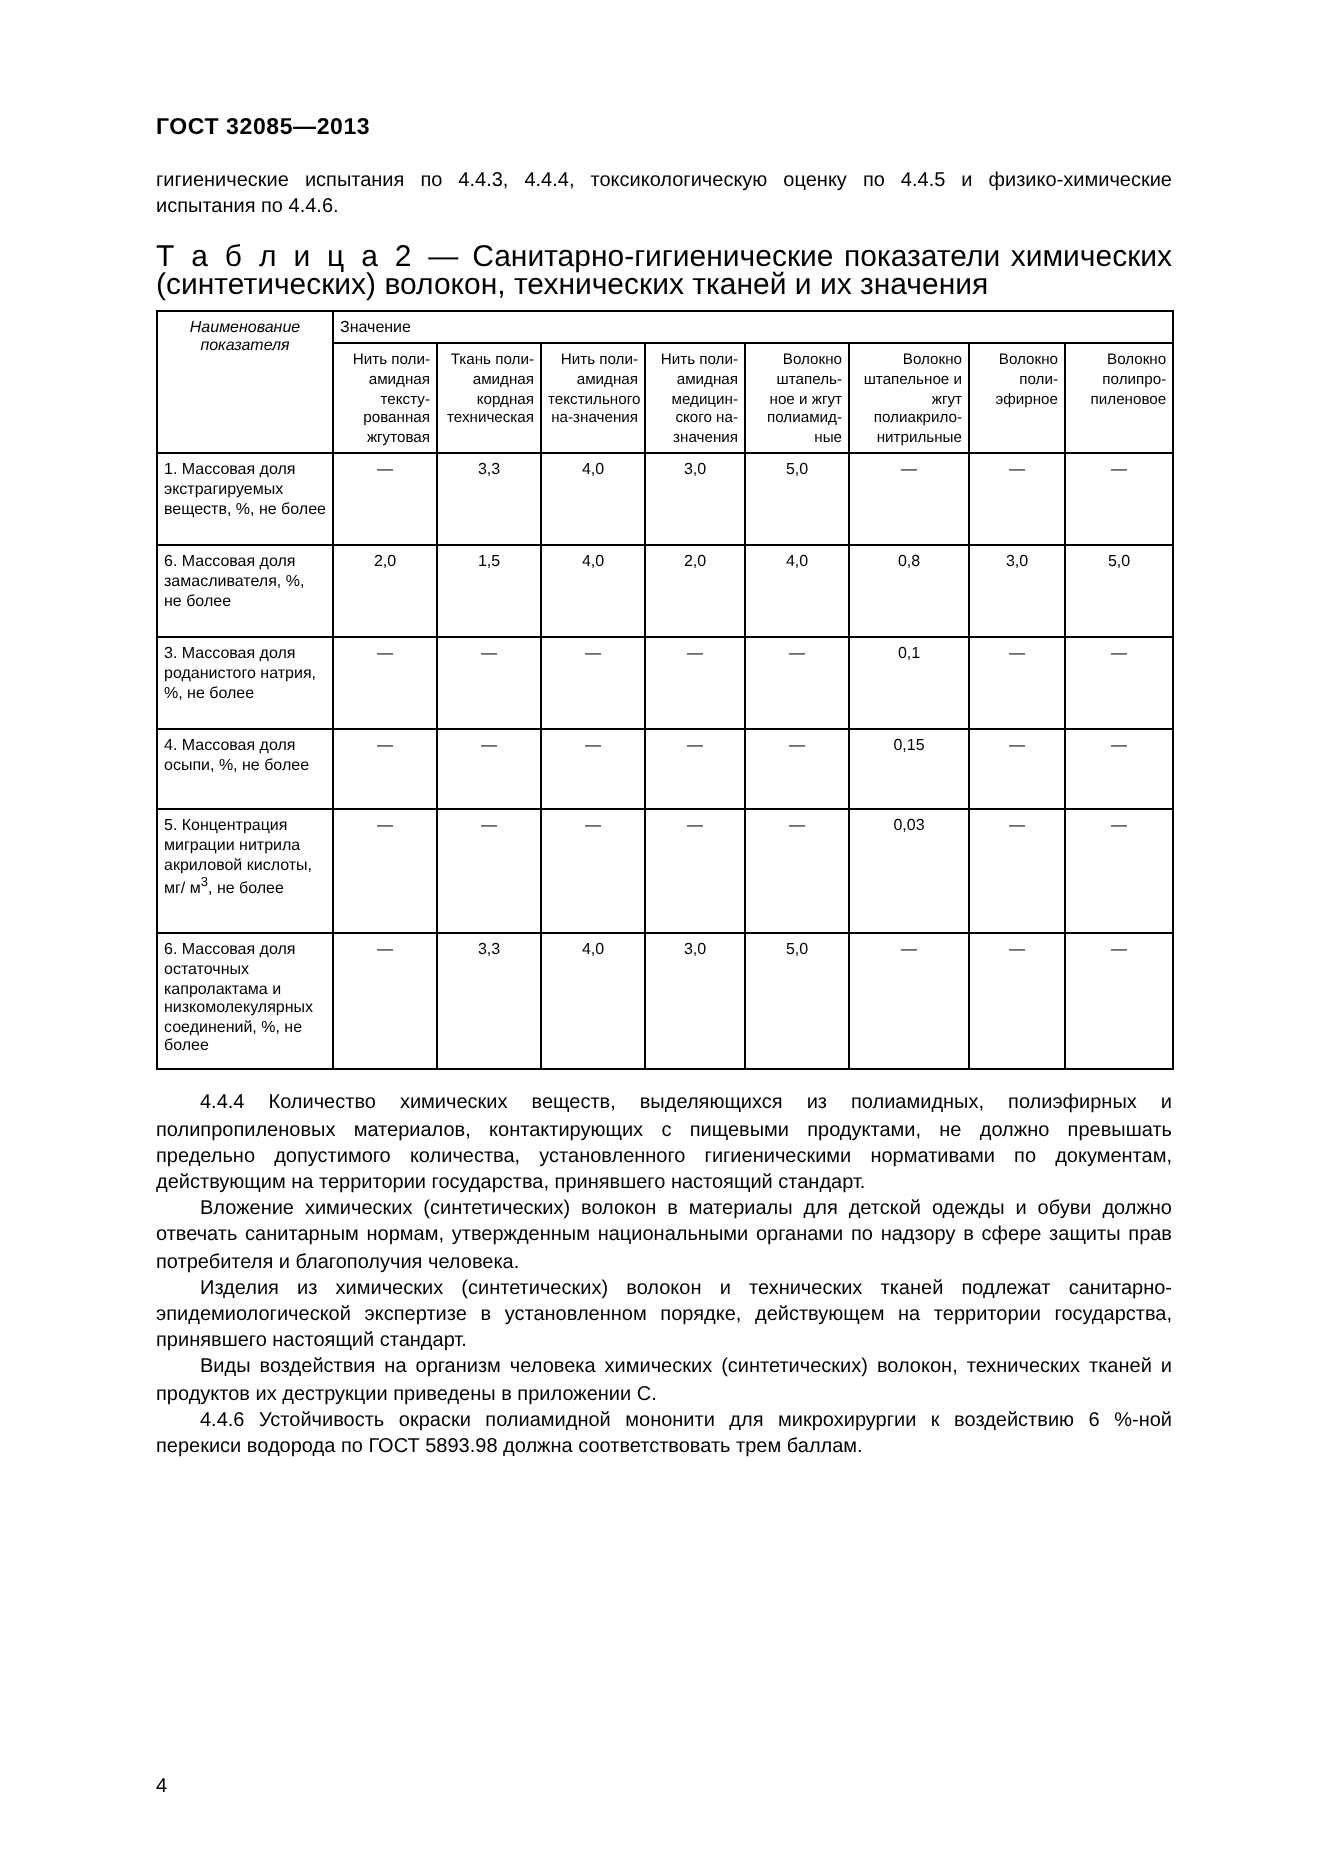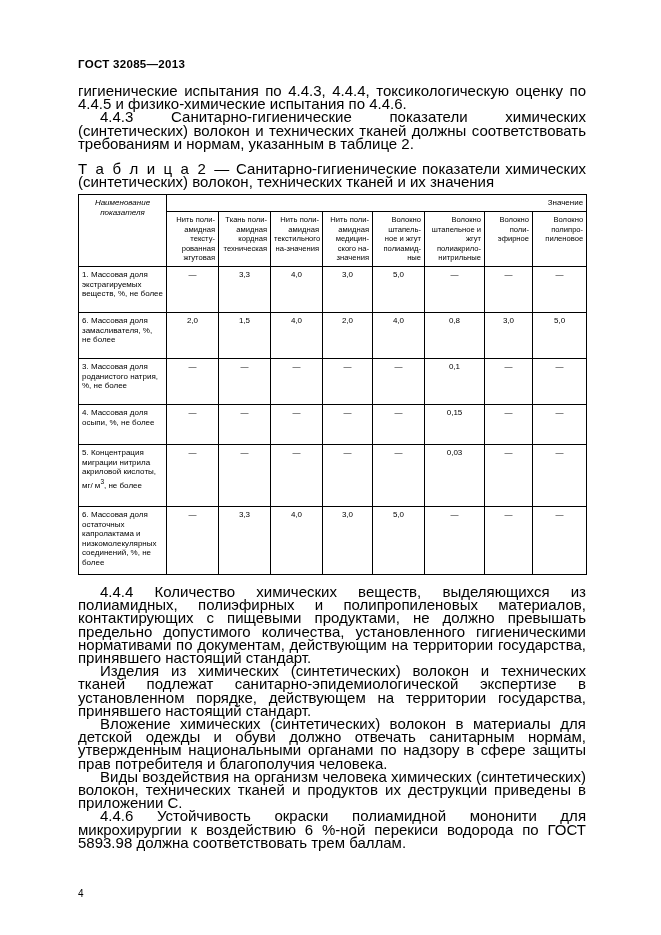--- a/index.html
+++ b/index.html
@@ -33,21 +33,21 @@
   }
   .content {
     position: absolute;
     top: 84px;
     left: 78px;
     width: 508px;
   }
   p.para {
     margin: 0 0 0 0;
     font-family: "Liberation Sans", sans-serif;
-    font-size: 15px;
+    font-size: 10px;
     line-height: 13.2px;
     text-align: justify;
     text-indent: 0;
   }
   p.indent {
     text-indent: 22px;
   }
   .tbl-caption {
     font-family: "Liberation Sans", sans-serif;
     font-size: 15px;
@@ -72,21 +72,21 @@
     padding: 3px 3px 3px 3px;
     font-weight: normal;
     line-height: 9.6px;
   }
   td.valcell {
     text-align: center;
     vertical-align: bottom;
     padding-bottom: 4px;
   }
   th.grouphead {
-    text-align: right;
+    text-align: left;
     vertical-align: middle;
     padding: 3px 0;
   }
   th.colhead {
     text-align: right;
     vertical-align: top;
     font-size: 7.6px;
     line-height: 9.3px;
     padding: 3px 2px;
   }
@@ -116,21 +116,20 @@
 </head>
 <body>
 
 <div class="page">
 
   <div class="header">ГОСТ 32085—2013</div>
 
   <div class="content">
 
     <p class="para">гигиенические испытания по 4.4.3, 4.4.4, токсикологическую оценку по 4.4.5 и физико-химические испытания по 4.4.6.</p>
-    <p class="para indent">4.4.3 Санитарно-гигиенические показатели химических (синтетических) волокон и технических тканей должны соответствовать требованиям и нормам, указанным в таблице 2.</p>
 
     <div class="tbl-caption">
       <span class="sp">Т а б л и ц а 2 —</span>
       <span>Санитарно-гигиенические показатели химических (синтетических) волокон, технических тканей и их значения</span>
     </div>
 
     <table class="main">
       <colgroup>
         <col style="width:88px">
         <col style="width:52px">
@@ -223,22 +222,22 @@
           <td class="valcell">5,0</td>
           <td class="valcell">—</td>
           <td class="valcell">—</td>
           <td class="valcell">—</td>
         </tr>
       </tbody>
     </table>
 
     <div class="footer-note">
       <p class="para indent">4.4.4 Количество химических веществ, выделяющихся из полиамидных, полиэфирных и полипропиленовых материалов, контактирующих с пищевыми продуктами, не должно превышать предельно допустимого количества, установленного гигиеническими нормативами по документам, действующим на территории государства, принявшего настоящий стандарт.</p>
+      <p class="para indent">Вложение химических (синтетических) волокон в материалы для детской одежды и обуви должно отвечать санитарным нормам, утвержденным национальными органами по надзору в сфере защиты прав потребителя и благополучия человека.</p>
       <p class="para indent">Изделия из химических (синтетических) волокон и технических тканей подлежат санитарно-эпидемиологической экспертизе в установленном порядке, действующем на территории государства, принявшего настоящий стандарт.</p>
-      <p class="para indent">Вложение химических (синтетических) волокон в материалы для детской одежды и обуви должно отвечать санитарным нормам, утвержденным национальными органами по надзору в сфере защиты прав потребителя и благополучия человека.</p>
       <p class="para indent">Виды воздействия на организм человека химических (синтетических) волокон, технических тканей и продуктов их деструкции приведены в приложении С.</p>
       <p class="para indent">4.4.6 Устойчивость окраски полиамидной мононити для микрохирургии к воздействию 6 %-ной перекиси водорода по ГОСТ 5893.98  должна соответствовать трем  баллам.</p>
     </div>
 
   </div>
 
   <div class="pagenum">4</div>
 
 </div>
 

